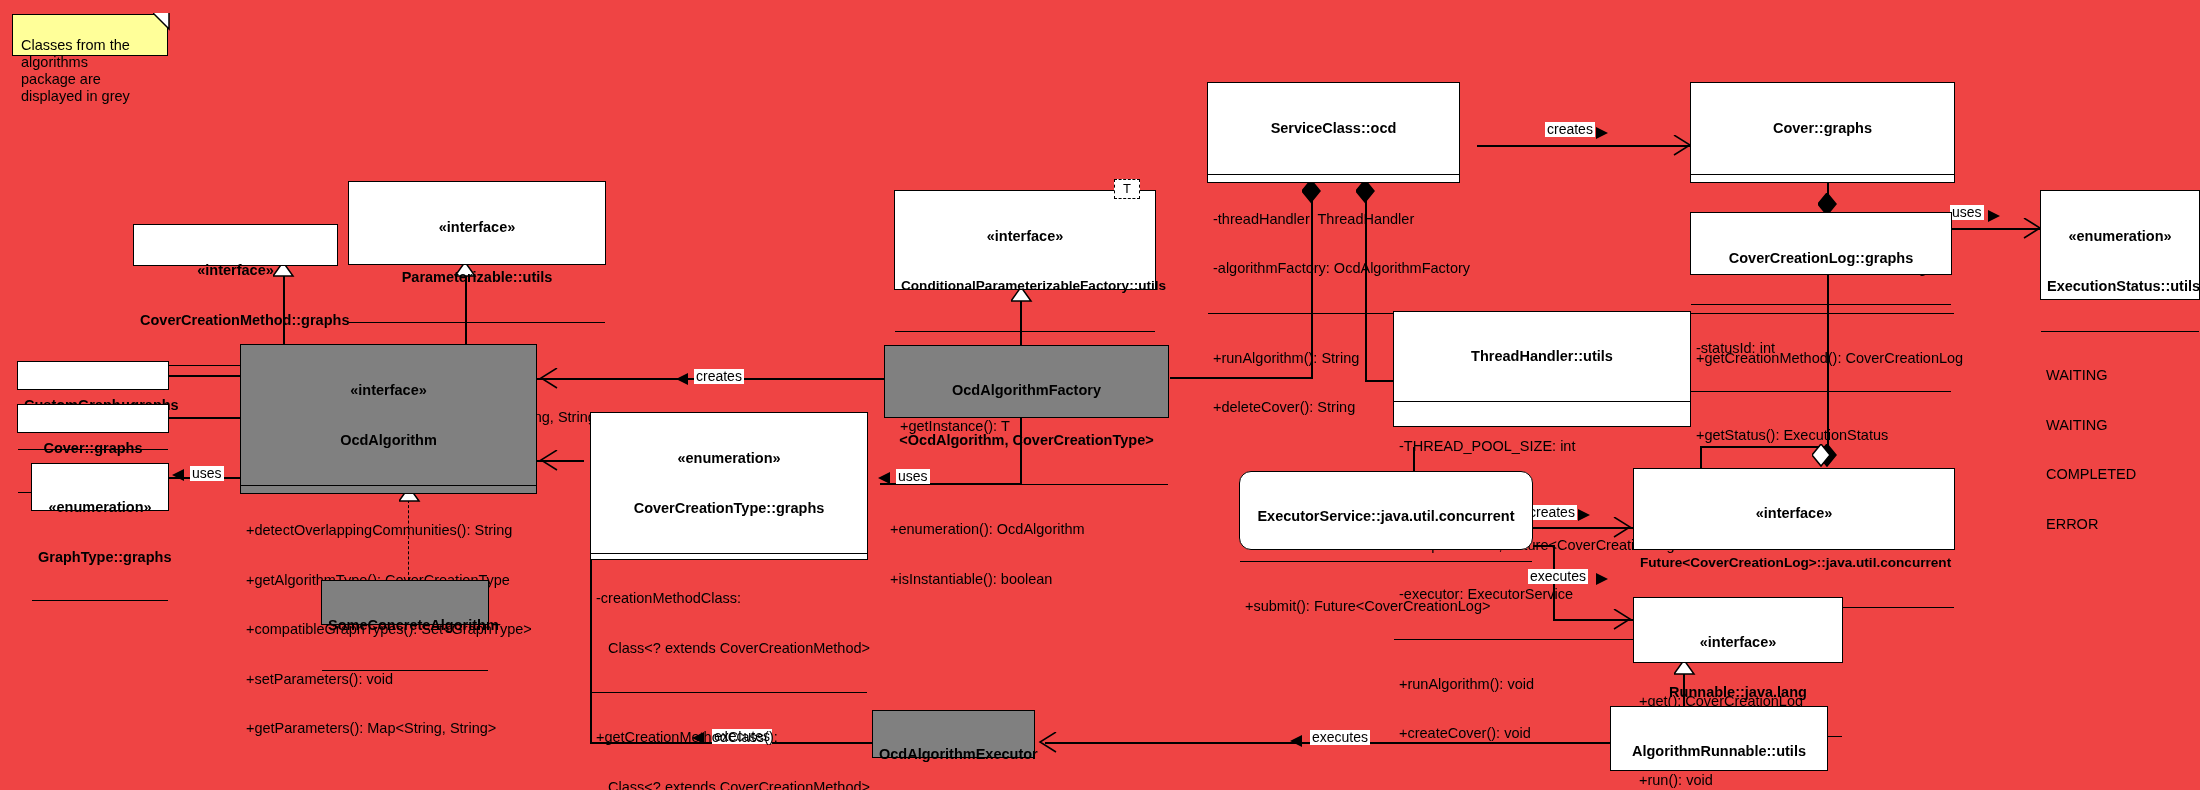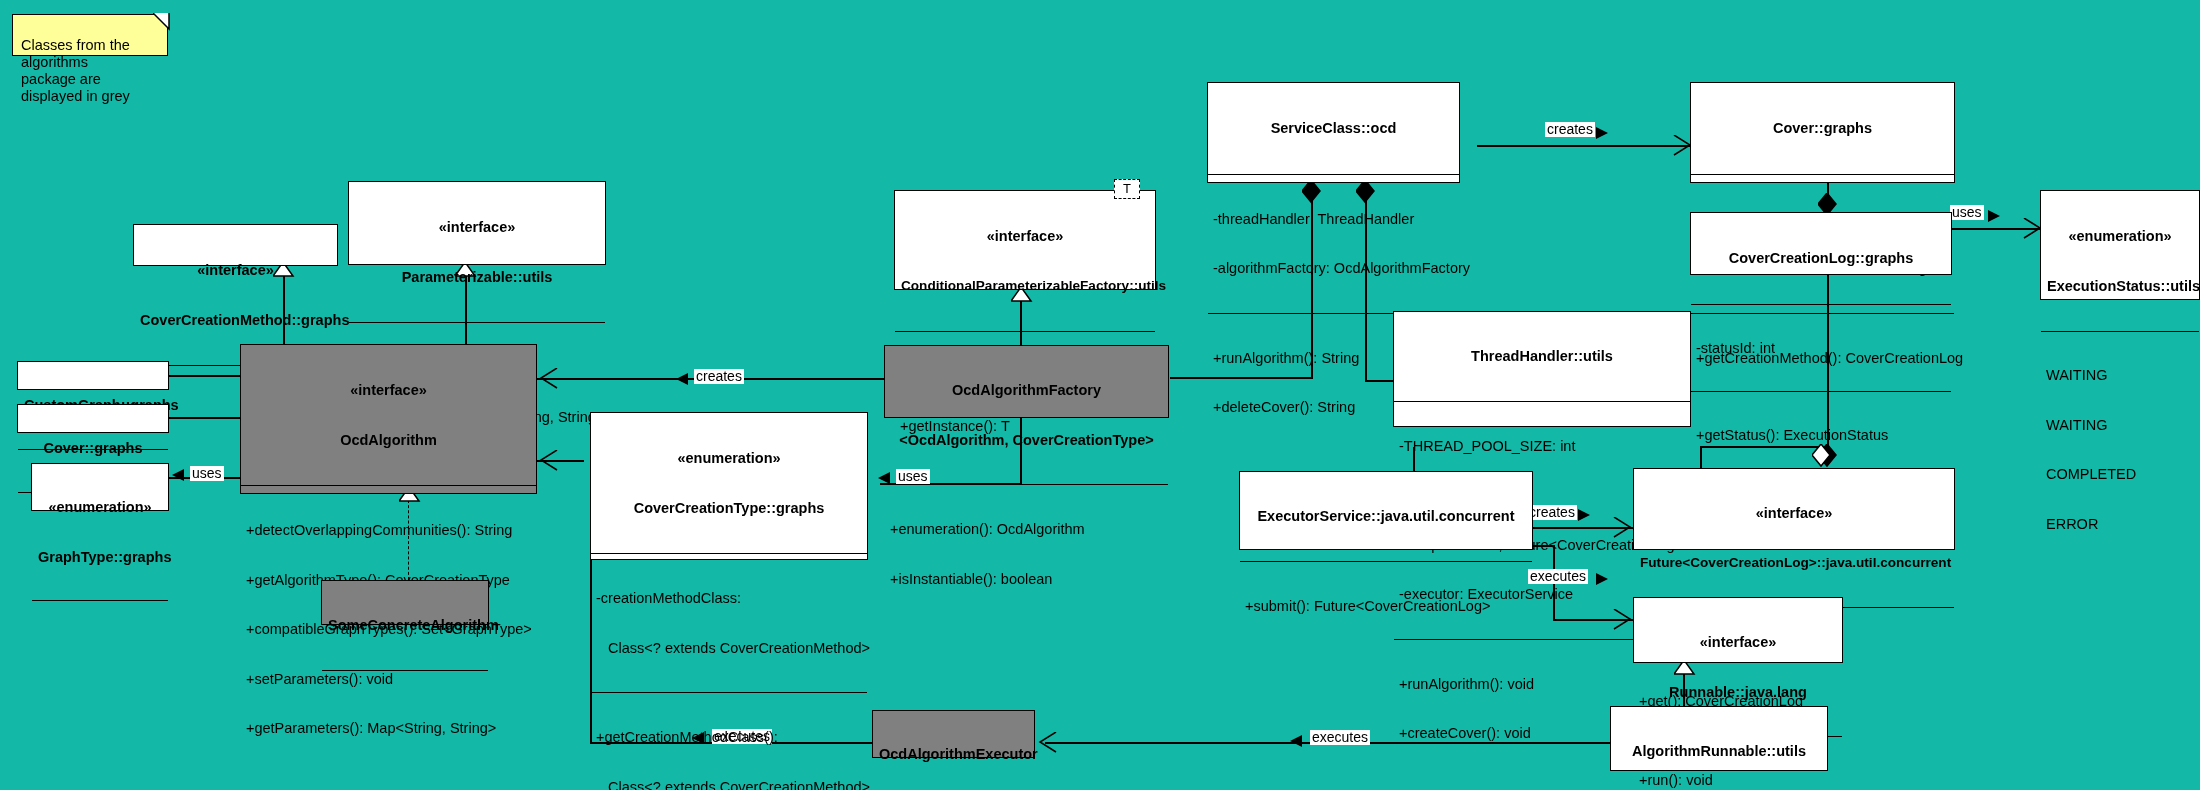--- a/index.html
+++ b/index.html
@@ -4,21 +4,21 @@
 <style>
   html, body {
     margin: 0;
     padding: 0;
     background: #ffffff;
   }
   #canvas {
     position: relative;
     width: 2200px;
     height: 790px;
-    background: #14b8a6;
+    background: #ef4444;
     font-family: "Liberation Sans", sans-serif;
     overflow: hidden;
   }
 
   
   .uml-box {
     position: absolute;
     box-sizing: border-box;
     border: 1.5px solid #000000;
     background: #ffffff;
@@ -450,21 +450,21 @@
       <div>-algorithms:</div>
       <div>   Map&lt;CoverId, Future&lt;CoverCreationLog&gt; &gt;</div>
       <div>-executor: ExecutorService</div>
     </div>
     <div class="uml-compartment">
       <div>+runAlgorithm(): void</div>
       <div>+createCover(): void</div>
     </div>
   </div>
 
-  <div class="uml-box" style="left:1239px; top:471px; width:294px; height:79px;">
+  <div class="uml-box" style="left:1239px; top:471px; width:294px; height:79px;border-radius:12px;">
     <div class="uml-head" style="padding:3px 6px;">
       <span class="cls-name">ExecutorService::java.util.concurrent</span>
     </div>
     <div class="uml-compartment">
       <div>+submit(): Future&lt;CoverCreationLog&gt;</div>
     </div>
   </div>
 
   <div class="uml-box" style="left:1633px; top:468px; width:322px; height:82px;">
     <div class="uml-head" style="padding:3px 6px;">

